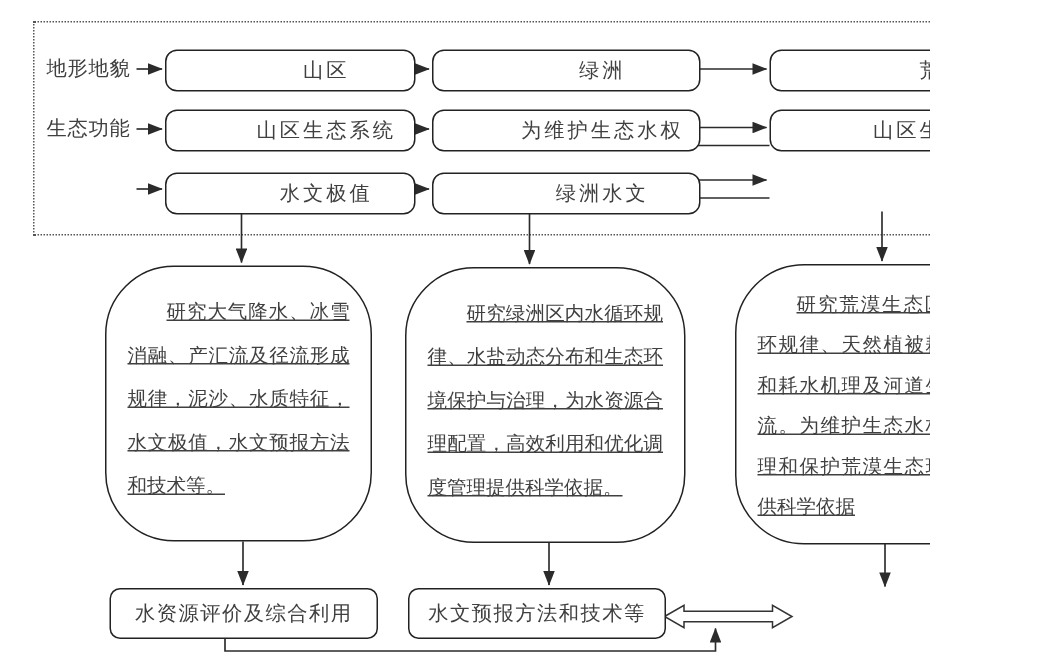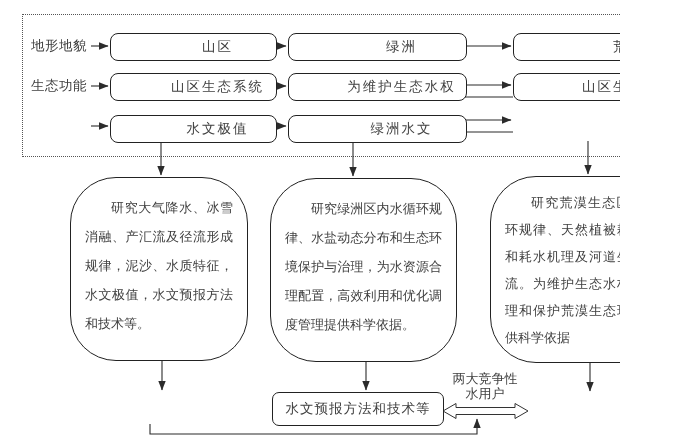--- a/index.html
+++ b/index.html
@@ -20,21 +20,21 @@
   .cell{
     position:absolute;height:26px;z-index:2;background:#ffffff;
     border:1.3px solid #222;border-radius:8px;
     display:flex;align-items:center;justify-content:center;
     font-size:13.5px;letter-spacing:2px;white-space:nowrap;padding-left:48px;
   }
   .rbox{
     position:absolute;z-index:2;background:#ffffff;
     border:1.3px solid #222;border-radius:46px;
     box-sizing:border-box;padding:15px 14px 0 14px;
-    font-size:13px;line-height:29px;text-align:justify;
+    font-size:13px;line-height:29px;text-align:justify;text-decoration:underline;
   }
   .rbox p{margin:0;text-indent:2em;}
   .bbox{
     position:absolute;top:392px;height:32px;z-index:2;background:#ffffff;
     border:1.3px solid #222;border-radius:7px;
     display:flex;align-items:center;justify-content:center;
     font-size:13.5px;letter-spacing:1px;white-space:nowrap;
   }
   .competing-label{
     position:absolute;left:425px;top:371px;width:120px;z-index:2;
@@ -102,20 +102,17 @@
   <div class="rbox" style="left:70px;top:177px;width:178px;height:184px">
     <p>研究大气降水、冰雪消融、产汇流及径流形成规律，泥沙、水质特征，水文极值，水文预报方法和技术等。</p>
   </div>
   <div class="rbox" style="left:270px;top:178px;width:187px;height:184px">
     <p>研究绿洲区内水循环规律、水盐动态分布和生态环境保护与治理，为水资源合理配置，高效利用和优化调度管理提供科学依据。</p>
   </div>
   <div class="rbox" style="left:490px;top:176px;width:183px;height:187px;line-height:27px;padding-top:12px">
     <p>研究荒漠生态区水循环规律、天然植被耗水量和耗水机理及河道生态径流。为维护生态水权，治理和保护荒漠生态环境提供科学依据</p>
   </div>
 
+  <div class="bbox" style="left:73px;width:177px">水资源评价及综合利用</div>
   <div class="bbox" style="left:272px;width:170px">水文预报方法和技术等</div>
 
-  <div class="competing-label">
-    <div>两大竞争性</div>
-    <div>水用户</div>
-  </div>
 
 </div>
 
 </body></html>

